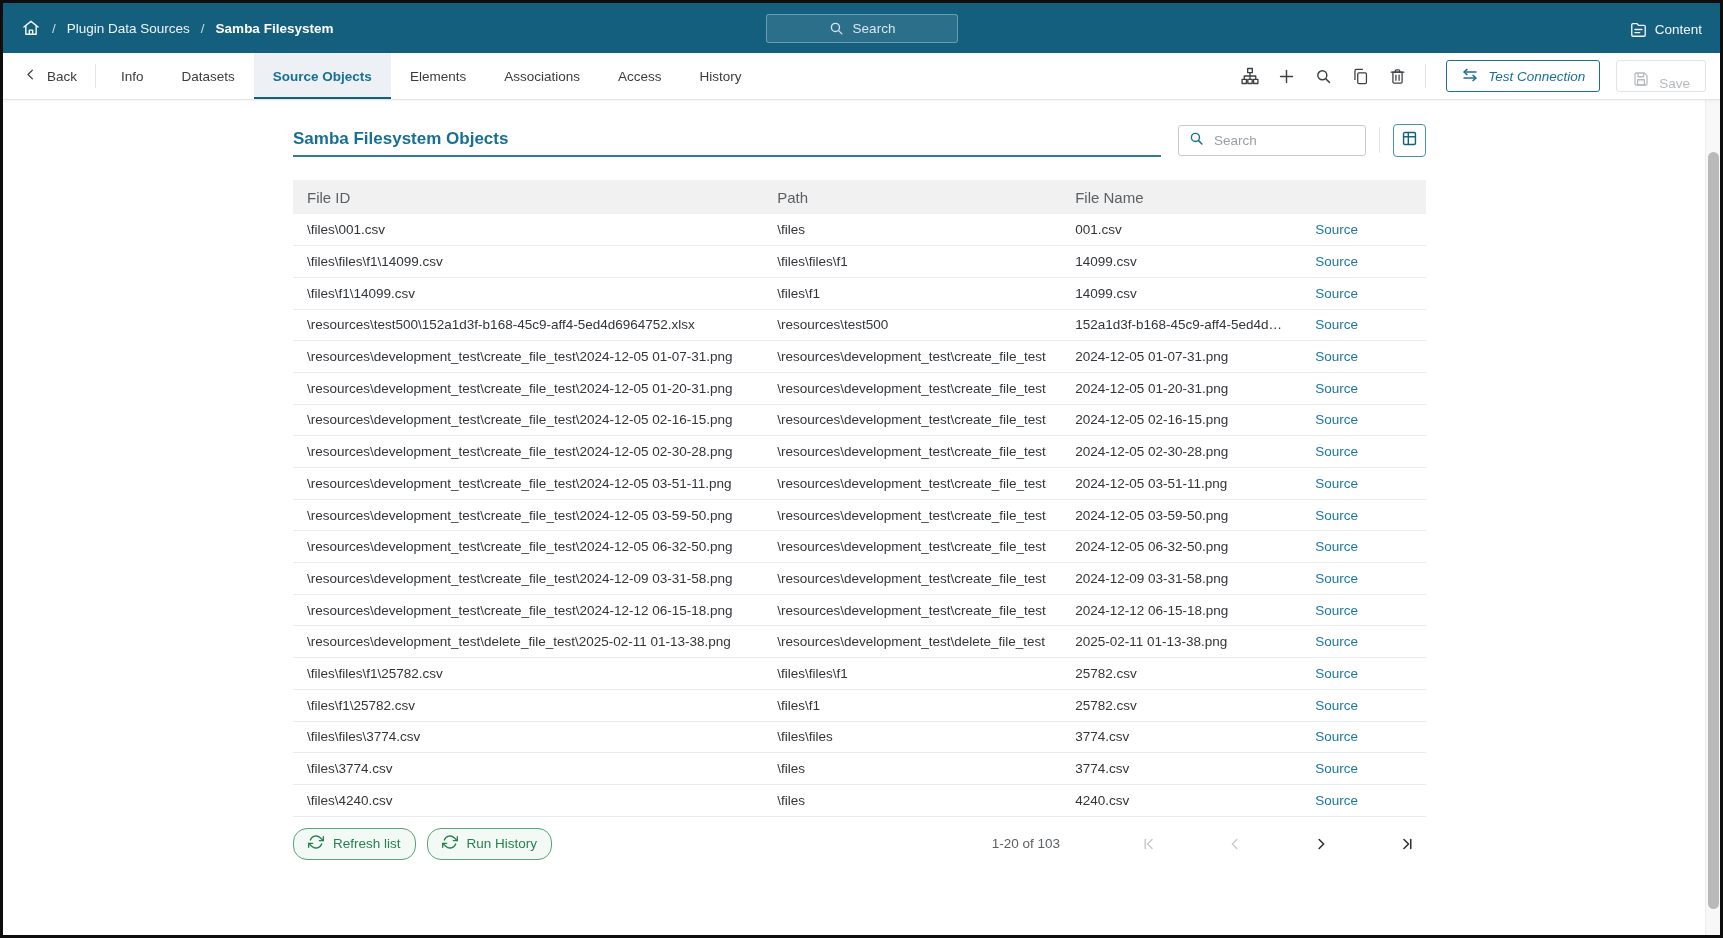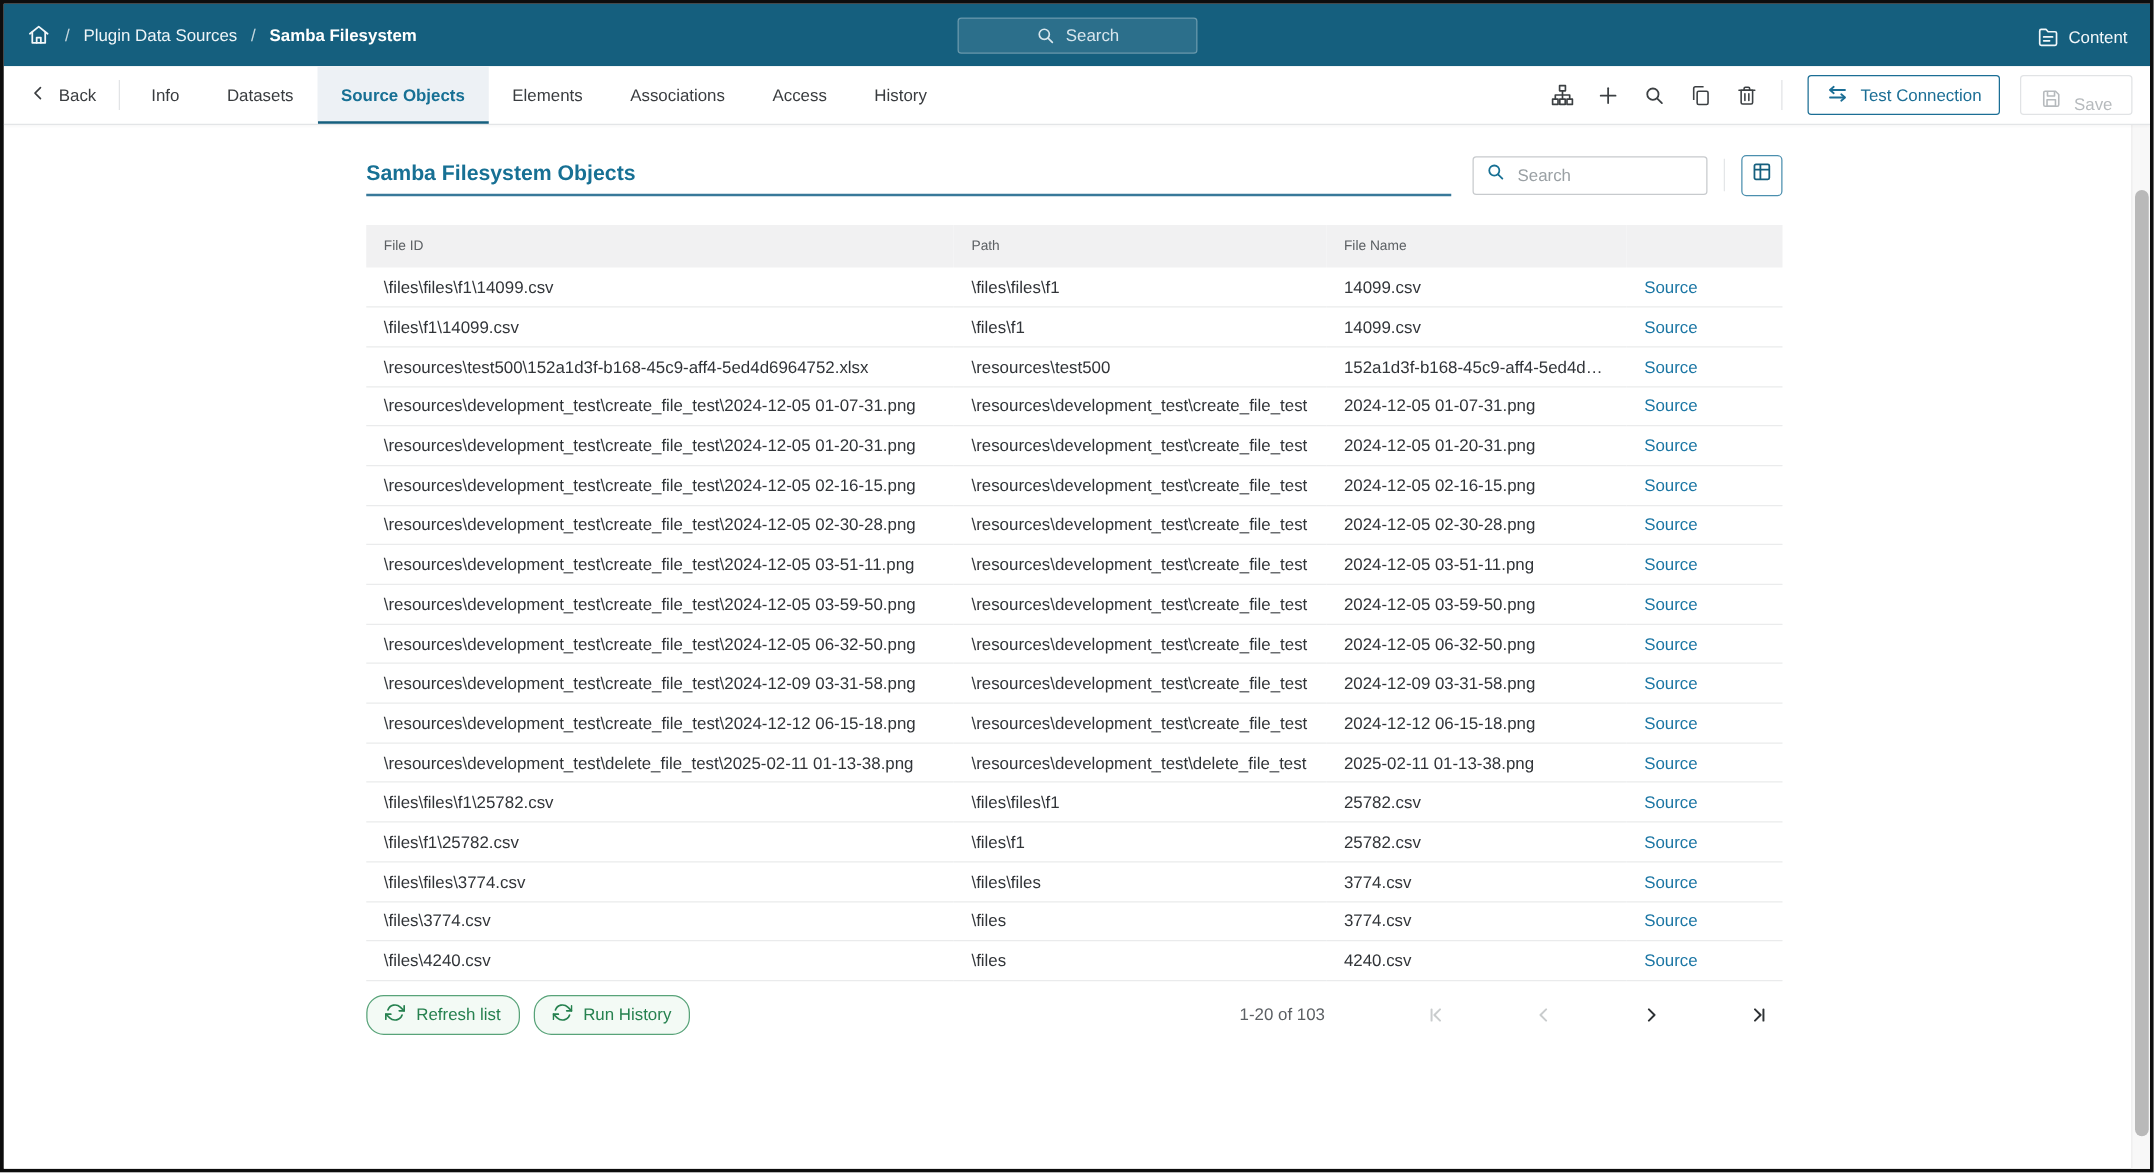--- a/index.html
+++ b/index.html
@@ -20,37 +20,37 @@
 
   
   .toolbar { position:absolute; top:50px; left:0; right:0; height:47px; background:#fff; border-bottom:1px solid #e3e5e7; box-shadow:0 1px 3px rgba(0,0,0,.05); display:flex; align-items:stretch; padding:0 14px; z-index:2; }
   .back { display:flex; align-items:center; gap:9px; font-size:13.5px; color:#393c3f; padding:0 12px 0 6px; cursor:pointer; }
   .vdiv { width:1px; background:#e2e4e6; margin:11px 6px; }
   .tabs { display:flex; align-items:stretch; }
   .tab { display:flex; align-items:center; padding:0 19px; font-size:13.5px; color:#393c3f; cursor:pointer; }
   .tab.active { background:#EDF1F5; color:#177094; font-weight:600; box-shadow:inset 0 -2px 0 #155F7E; }
   .toolbar-right { margin-left:auto; display:flex; align-items:center; gap:6px; }
   .icon-btn { width:31px; height:31px; display:flex; align-items:center; justify-content:center; color:#3c4043; cursor:pointer; border-radius:3px; }
-  .btn-outline-blue { display:flex; align-items:center; gap:9px; height:32px; padding:0 14px; border:1px solid #1b6e95; border-radius:3px; color:#1b6e95; font-size:13.5px; background:#fff; cursor:pointer; white-space:nowrap; margin-left:8px; }
+  .btn-outline-blue { display:flex; align-items:center; gap:9px; height:32px; padding:0 14px; border:1px solid #1b6e95; border-radius:3px; color:#1b6e95; font-size:13.5px; background:#fff; cursor:pointer; white-space:nowrap; margin-left:8px;font-style:italic; }
   .btn-disabled { display:flex; align-items:flex-end; gap:9px; height:32px; padding:0 15px; border:1px solid #e1e3e5; border-radius:3px; color:#b6babd; font-size:13.5px; background:#fff; white-space:nowrap; margin-left:10px; }
 
   
   .content { position:absolute; top:97px; left:0; right:0; bottom:0; background:#fff; }
   .container { position:absolute; left:290px; width:1133px; top:0; }
   .title-row { display:flex; align-items:center; margin-top:23px; height:34px; }
   .title-wrap { flex:1; height:100%; display:flex; align-items:center; border-bottom:2.5px solid #38799A; }
   .page-title { color:#177094; font-size:17px; font-weight:700; }
   .search-box { margin-left:17px; width:188px; height:31px; border:1px solid #c7cacd; border-radius:3px; display:flex; align-items:center; padding:0 9px; gap:7px; background:#fff; color:#8a9094; }
   .search-box input { border:none; outline:none; font-size:13.5px; color:#333; width:100%; font-family:inherit; background:transparent; }
   .search-box input::placeholder { color:#9aa0a4; }
   .tdiv { width:1px; height:26px; background:#e4e6e8; margin:0 13px; }
   .grid-btn { width:33px; height:33px; border:1.5px solid #4b8fae; border-radius:4px; display:flex; align-items:center; justify-content:center; color:#155F7E; cursor:pointer; background:#fff; flex:none; }
 
   table.objects { width:100%; border-collapse:collapse; table-layout:fixed; margin-top:23px; }
-  table.objects th { background:#F1F1F2; font-weight:400; color:#5c6064; font-size:11px; text-align:left; padding:0 14px; height:34px; white-space:nowrap; overflow:hidden; }
+  table.objects th { background:#F1F1F2; font-weight:400; color:#5c6064; font-size:15px; text-align:left; padding:0 14px; height:34px; white-space:nowrap; overflow:hidden; }
   table.objects td { font-size:13.5px; color:#313438; padding:0 14px; height:31.7px; border-bottom:1px solid #eaebec; white-space:nowrap; overflow:hidden; text-overflow:ellipsis; }
   a.source-link { color:#1B76A4; text-decoration:none; font-size:13.5px; cursor:pointer; }
 
   .footer-row { display:flex; align-items:center; margin-top:11px; }
   .btn-green { display:flex; align-items:center; gap:9px; height:32px; padding:0 14px; border:1px solid #58a379; border-radius:14px; background:#f3faf5; color:#26814f; font-size:13.5px; font-weight:500; cursor:pointer; margin-right:11px; }
   .pager { margin-left:auto; display:flex; align-items:center; font-size:13.5px; color:#5c6064;gap:48px; }
   .pager-label { margin-right:22px; }
   .pg-btn { width:38px; height:30px; display:flex; align-items:center; justify-content:center; cursor:pointer; }
   .pg-btn.disabled { cursor:default; color:#c9cccd; }
   .pg-btn.enabled { color:#2e3235; }
@@ -259,20 +259,26 @@
         <thead>
           <tr>
             <th>File ID</th>
             <th>Path</th>
             <th>File Name</th>
             <th></th>
           </tr>
         </thead>
         <tbody>
             <tr>
+              <td>\files\001.csv</td>
+              <td>\files</td>
+              <td>001.csv</td>
+              <td><a class="source-link">Source</a></td>
+            </tr>
+            <tr>
               <td>\files\files\f1\14099.csv</td>
               <td>\files\files\f1</td>
               <td>14099.csv</td>
               <td><a class="source-link">Source</a></td>
             </tr>
             <tr>
               <td>\files\f1\14099.csv</td>
               <td>\files\f1</td>
               <td>14099.csv</td>
               <td><a class="source-link">Source</a></td>

